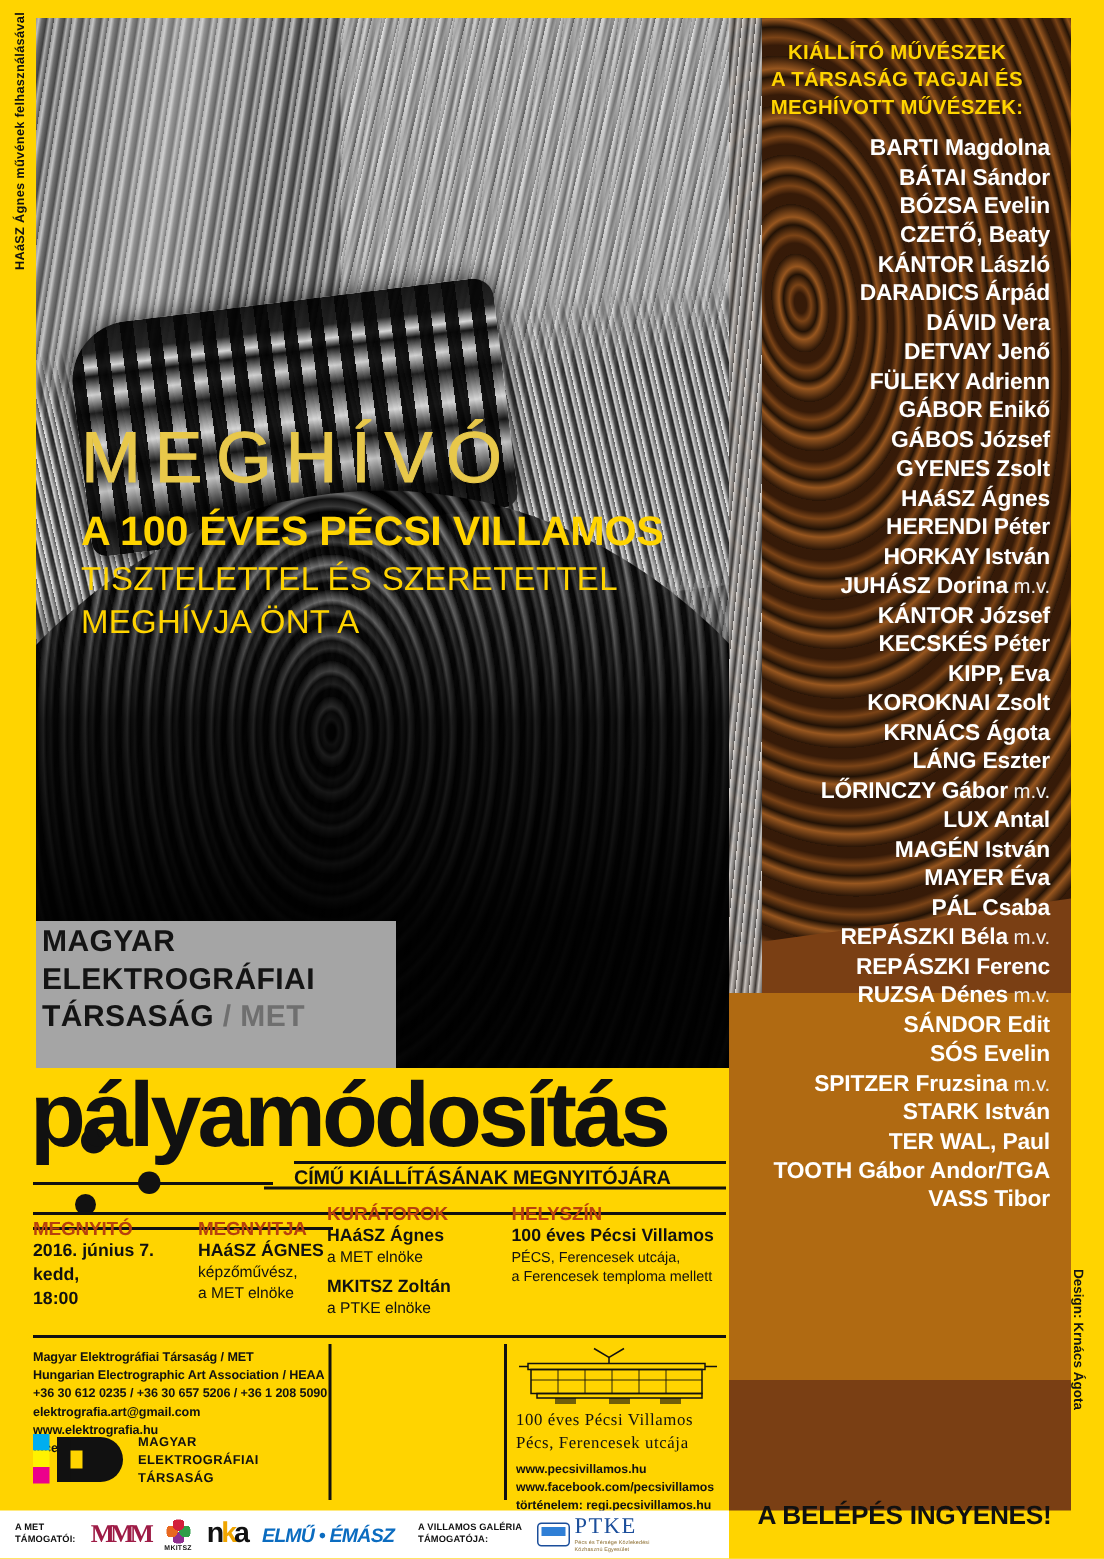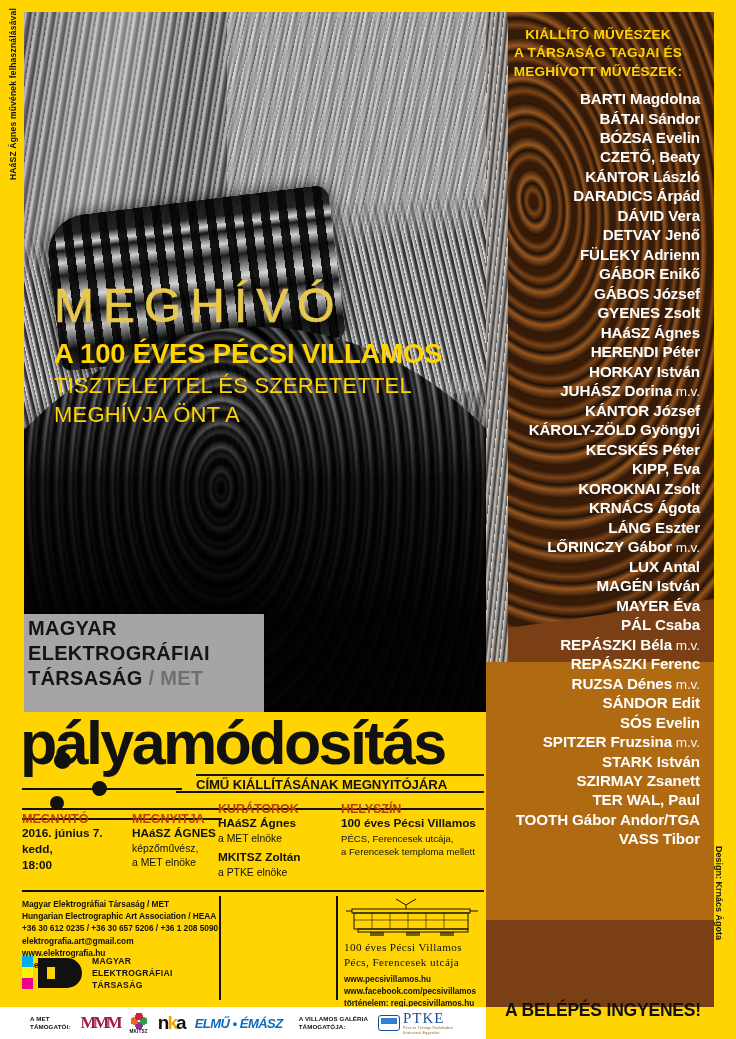--- a/index.html
+++ b/index.html
@@ -214,21 +214,21 @@
 
   #tram-info{ position:absolute; left:344px; top:898px; width:142px; z-index:8; text-align:left; }
   #tram-info .tramdraw{ width:140px; height:42px; position:relative; }
   #tram-info .serif{ font-family:"Liberation Serif", serif; font-size:11.2px; color:#111; line-height:1.3; letter-spacing:.4px; }
   #tram-info .link{ font-size:8.2px; font-weight:bold; color:#111; line-height:1.45; margin-top:5px; }
 
   
   #sponsors{
     position:absolute; left:0; top:1007px; width:486px; height:32px;
     background:#ffffff; z-index:10;
-    display:flex; align-items:center; gap:10px; padding-left:30px;
+    display:flex; align-items:center; gap:10px; padding-left:10px;
   }
   #sponsors .lbl{ font-size:6.2px; font-weight:bold; color:#111; line-height:1.35; letter-spacing:.1px; }
   .logo-mmm{ font-size:17px; font-weight:bold; color:#9E1B46; letter-spacing:-3px; font-family:"Liberation Serif", serif; }
   .logo-mkitsz{ text-align:center; }
   .logo-mkitsz .flower{
     width:16px; height:16px; margin:0 auto;
     background:
       radial-gradient(circle at 50% 22%, #d21f3c 0 4px, transparent 4px),
       radial-gradient(circle at 22% 50%, #e8681f 0 4px, transparent 4px),
       radial-gradient(circle at 78% 50%, #2e9e4a 0 4px, transparent 4px),
@@ -411,39 +411,37 @@
           <li><span>DETVAY Jenő</span></li>
           <li><span>FÜLEKY Adrienn</span></li>
           <li><span>GÁBOR Enikő</span></li>
           <li><span>GÁBOS József</span></li>
           <li><span>GYENES Zsolt</span></li>
           <li><span>HAáSZ Ágnes</span></li>
           <li><span>HERENDI Péter</span></li>
           <li><span>HORKAY István</span></li>
           <li><span>JUHÁSZ Dorina</span><span class="mv"> m.v.</span></li>
           <li><span>KÁNTOR József</span></li>
-          <li><span>KÁROLY-ZÖLD Gyöngyi</span></li>
           <li><span>KECSKÉS Péter</span></li>
           <li><span>KIPP, Eva</span></li>
           <li><span>KOROKNAI Zsolt</span></li>
           <li><span>KRNÁCS Ágota</span></li>
           <li><span>LÁNG Eszter</span></li>
           <li><span>LŐRINCZY Gábor</span><span class="mv"> m.v.</span></li>
           <li><span>LUX Antal</span></li>
           <li><span>MAGÉN István</span></li>
           <li><span>MAYER Éva</span></li>
           <li><span>PÁL Csaba</span></li>
           <li><span>REPÁSZKI Béla</span><span class="mv"> m.v.</span></li>
           <li><span>REPÁSZKI Ferenc</span></li>
           <li><span>RUZSA Dénes</span><span class="mv"> m.v.</span></li>
           <li><span>SÁNDOR Edit</span></li>
           <li><span>SÓS Evelin</span></li>
           <li><span>SPITZER Fruzsina</span><span class="mv"> m.v.</span></li>
           <li><span>STARK István</span></li>
-          <li><span>SZIRMAY Zsanett</span></li>
           <li><span>TER WAL, Paul</span></li>
           <li><span>TOOTH Gábor Andor/TGA</span></li>
           <li><span>VASS Tibor</span></li>
         </ul>
     </div>
   </div>
 
   <div class="vcredit-right">
     <span>Design: Krnács Ágota</span>
   </div>

